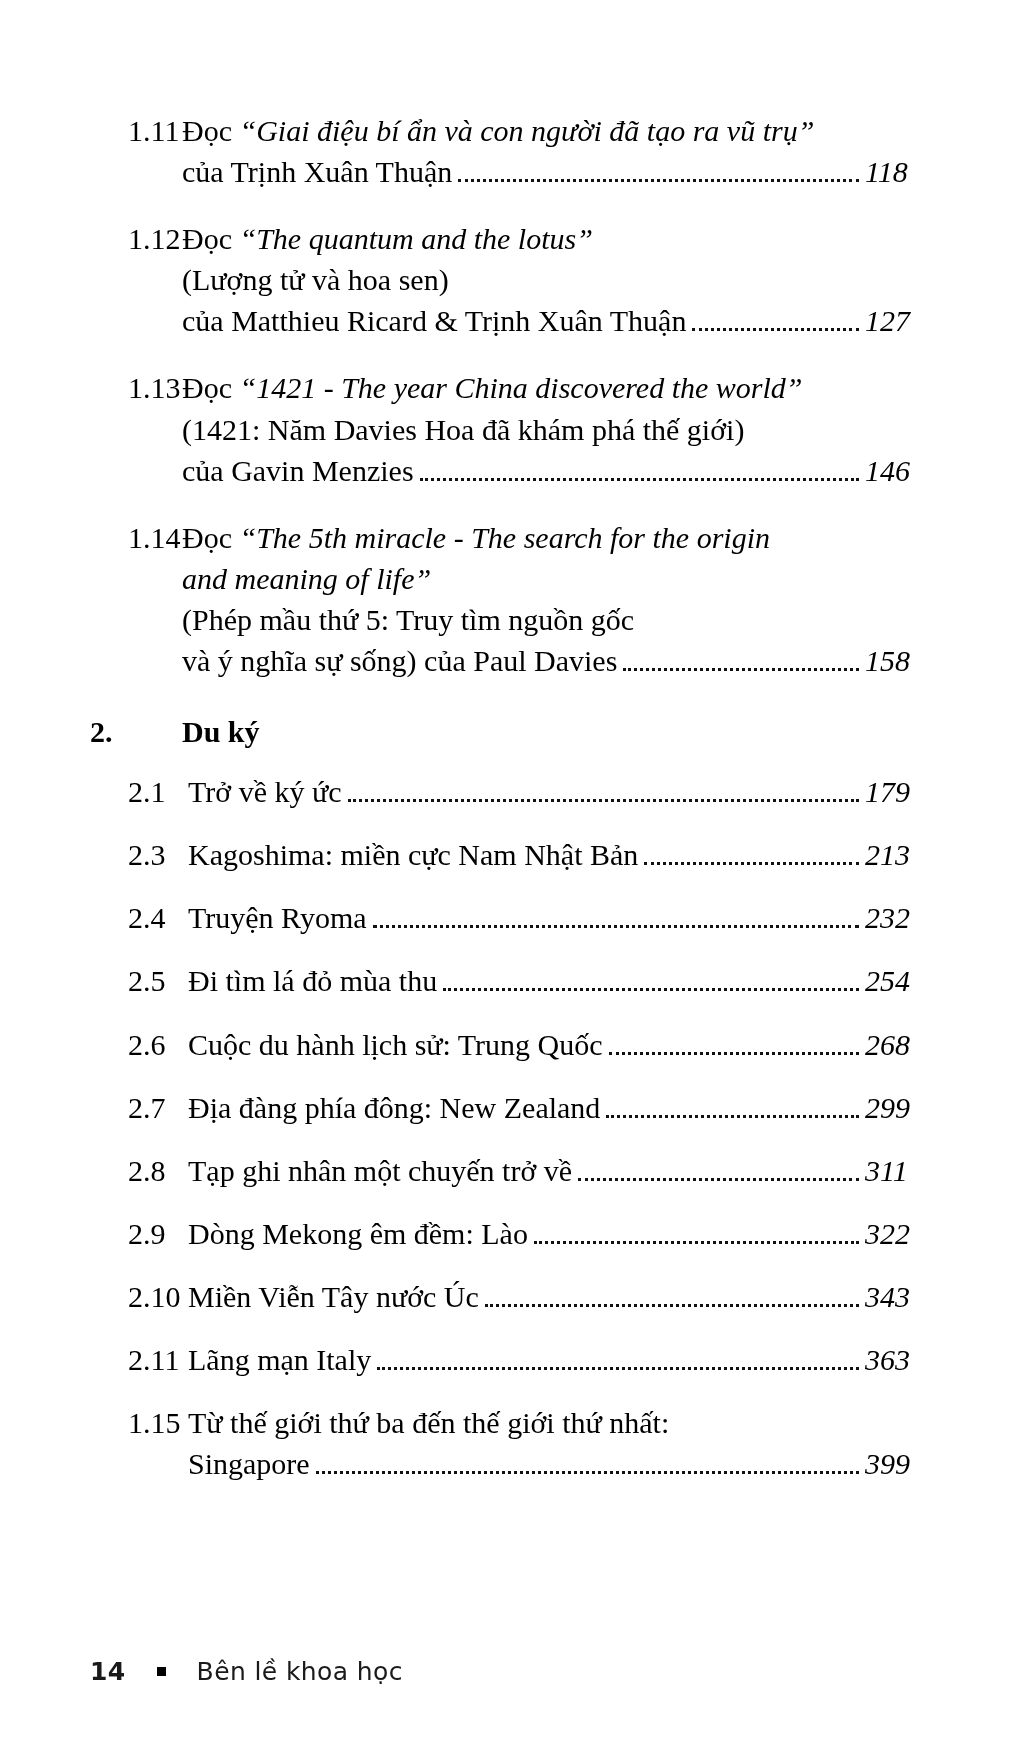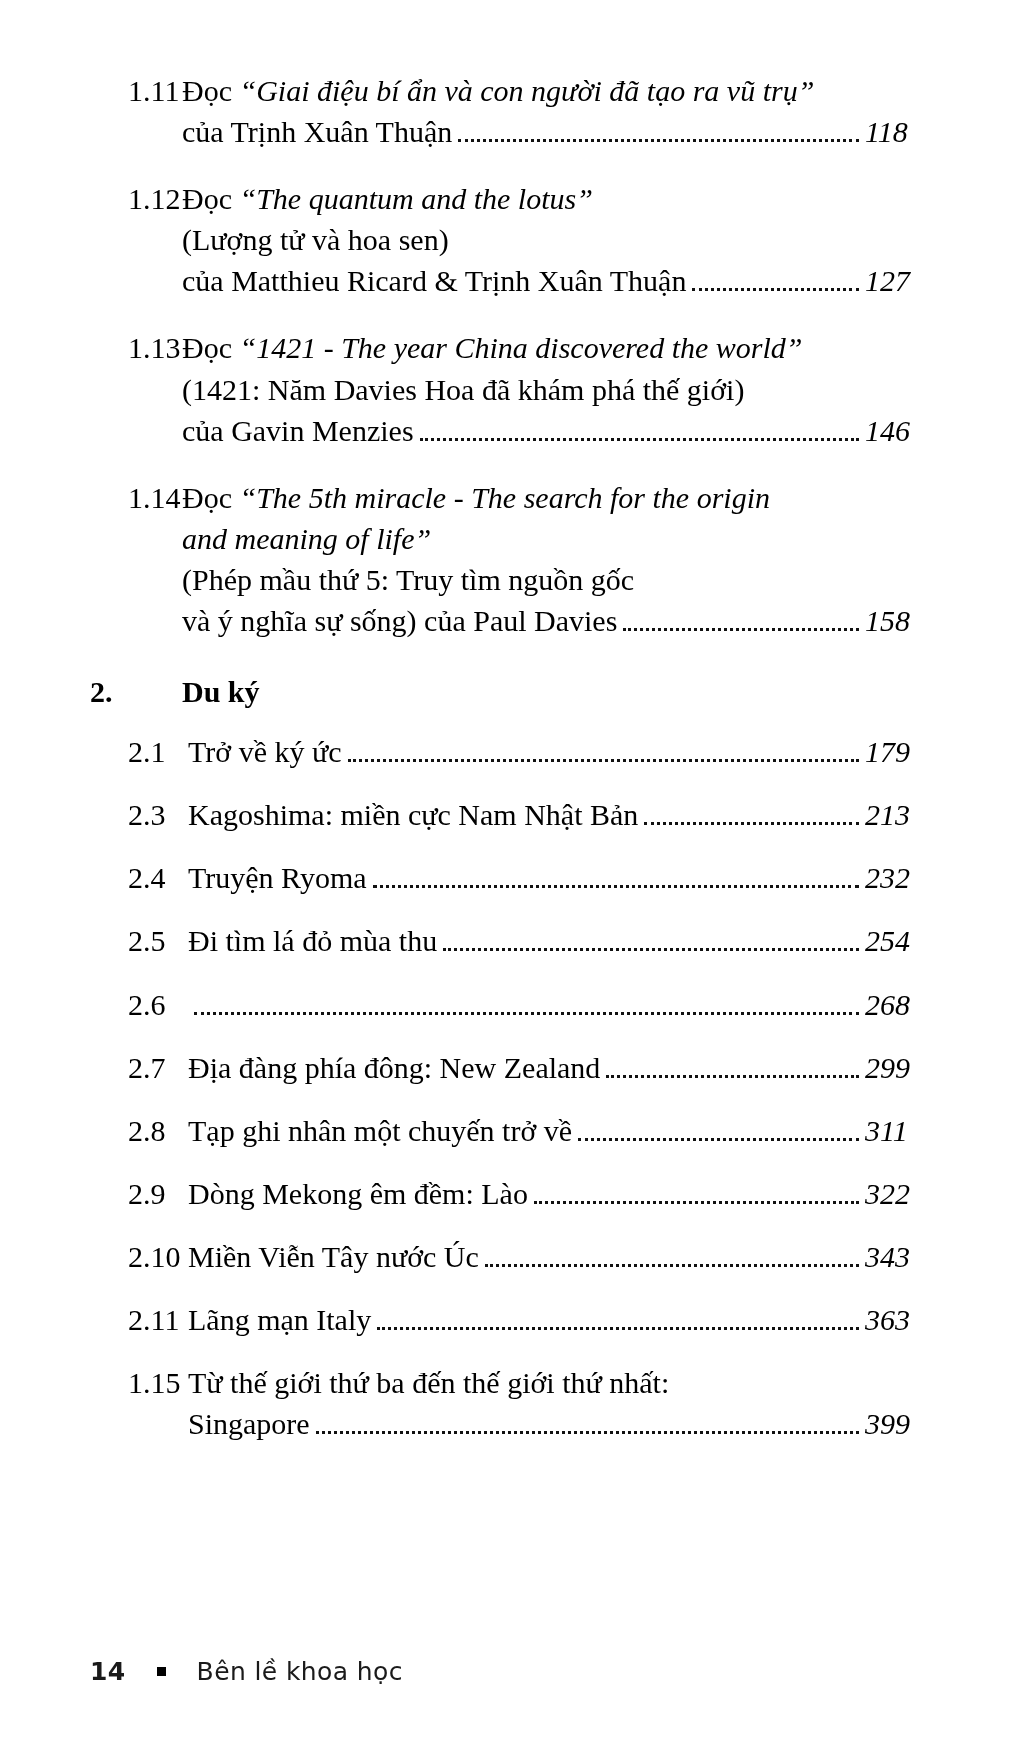--- a/index.html
+++ b/index.html
@@ -14,21 +14,21 @@
     color: #000000;
     position: relative;
     overflow: hidden;
   }
   .page {
     position: absolute;
     left: 0; top: 0;
     width: 1017px;
     height: 1764px;
     box-sizing: border-box;
-    padding: 70px 90px 0 90px;
+    padding: 110px 90px 0 90px;
   }
   .toc {
     width: 100%;
   }
   
   .entry {
     display: flex;
     align-items: flex-start;
     margin-bottom: 26px;
     font-size: 30px;
@@ -244,20 +244,21 @@
           <span class="dots"></span>
           <span class="pg">254</span>
         </div>
       </div>
     </div>
 
     <div class="entry c2">
       <div class="num">2.6</div>
       <div class="body bodyshift">
         <div class="line">
+          <span class="txt">Cuộc du hành lịch sử: Trung Quốc</span>
           <span class="dots"></span>
           <span class="pg">268</span>
         </div>
       </div>
     </div>
 
     <div class="entry c2">
       <div class="num">2.7</div>
       <div class="body bodyshift">
         <div class="line">

